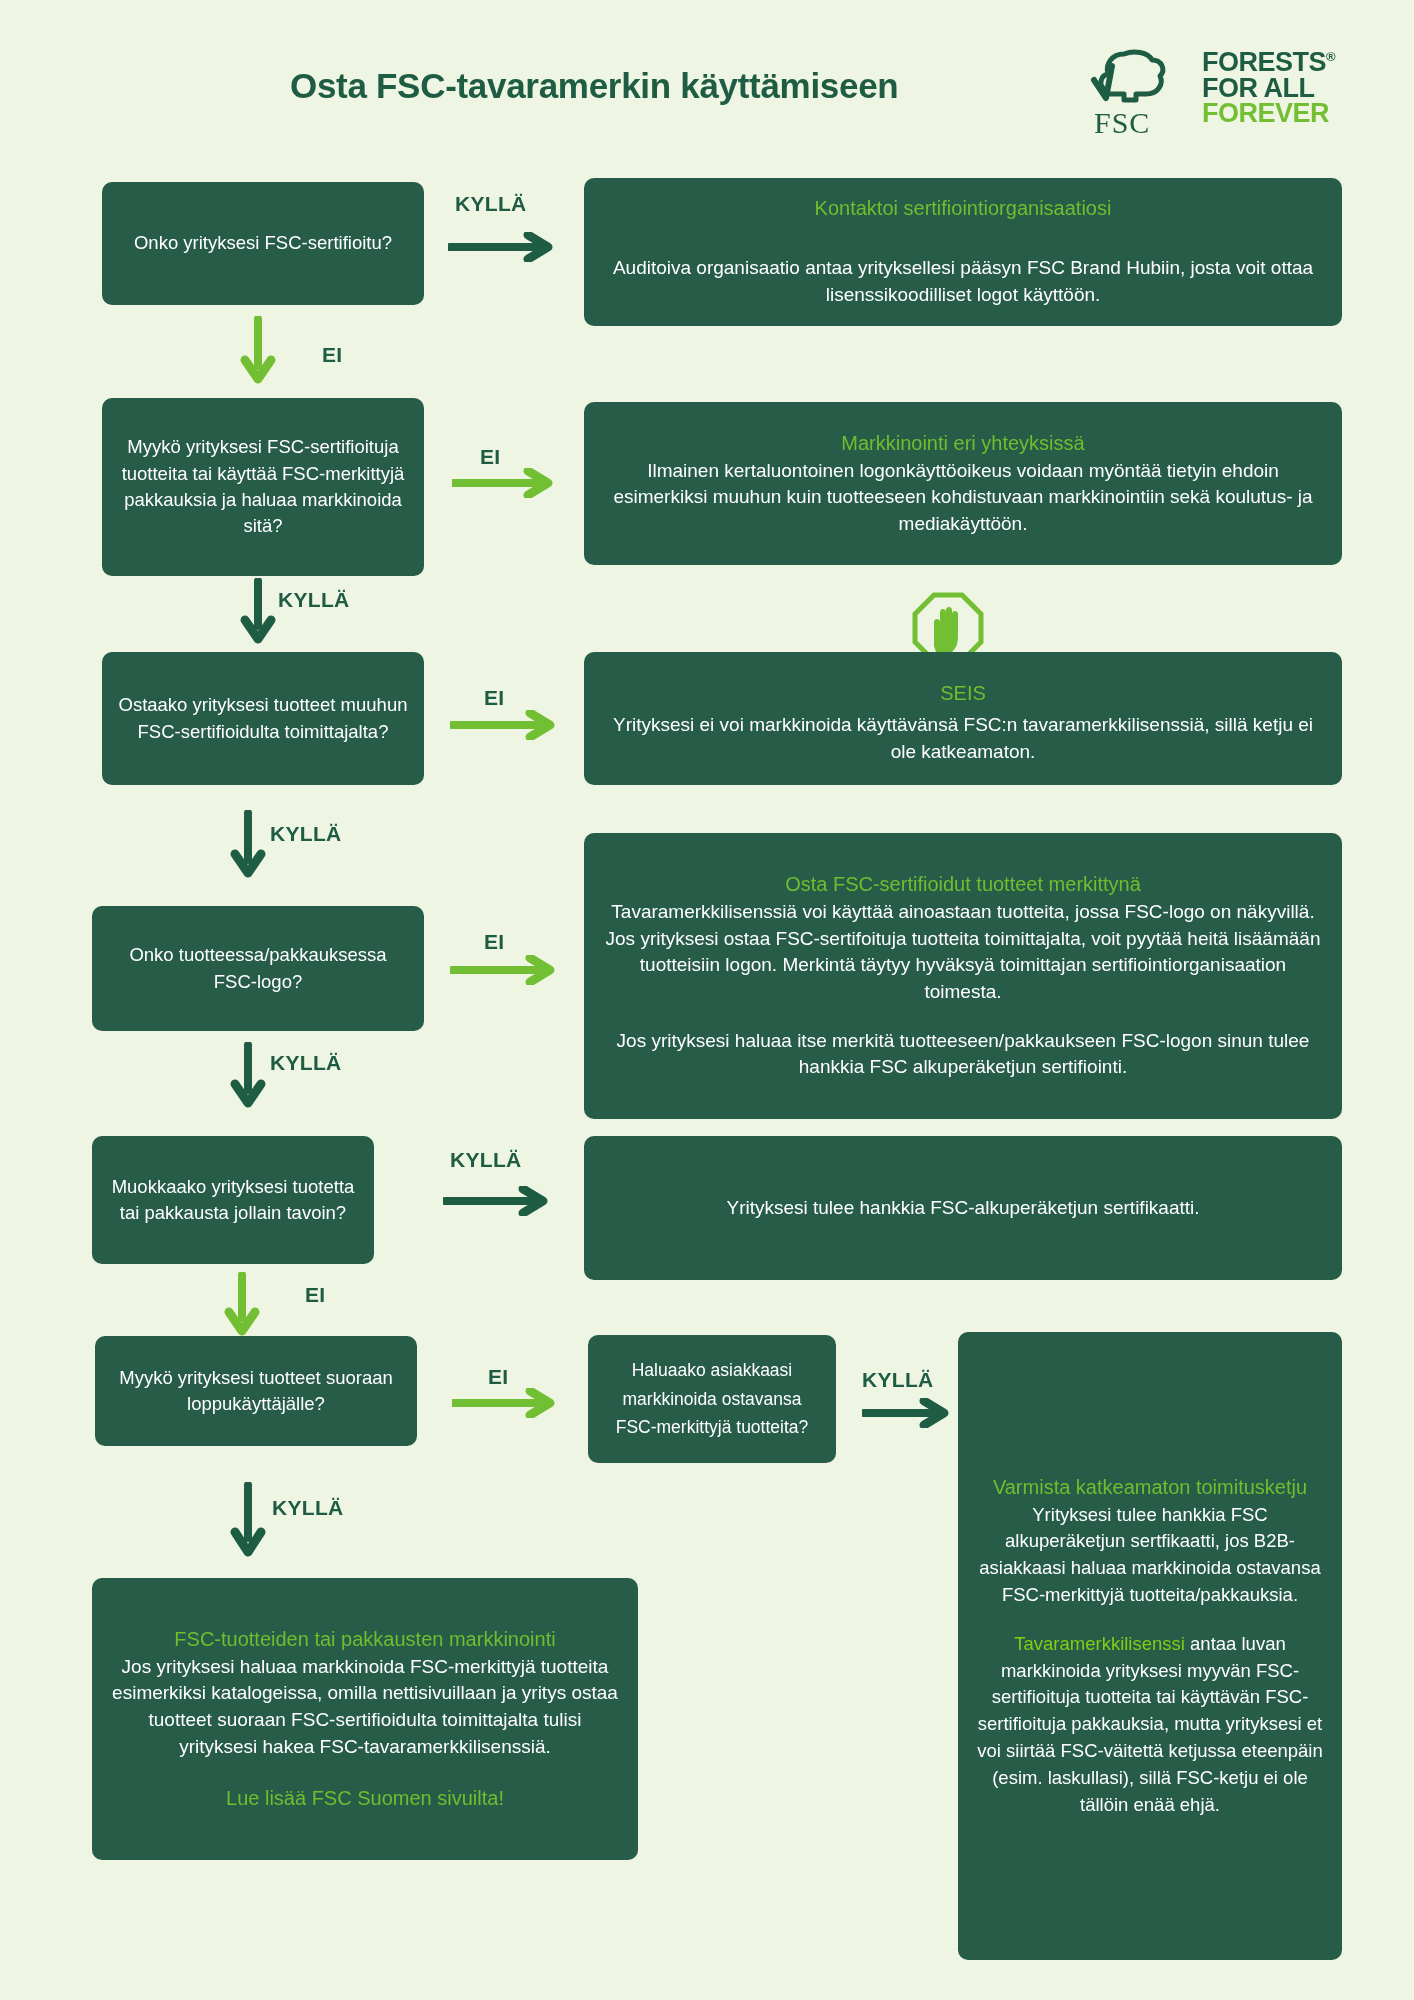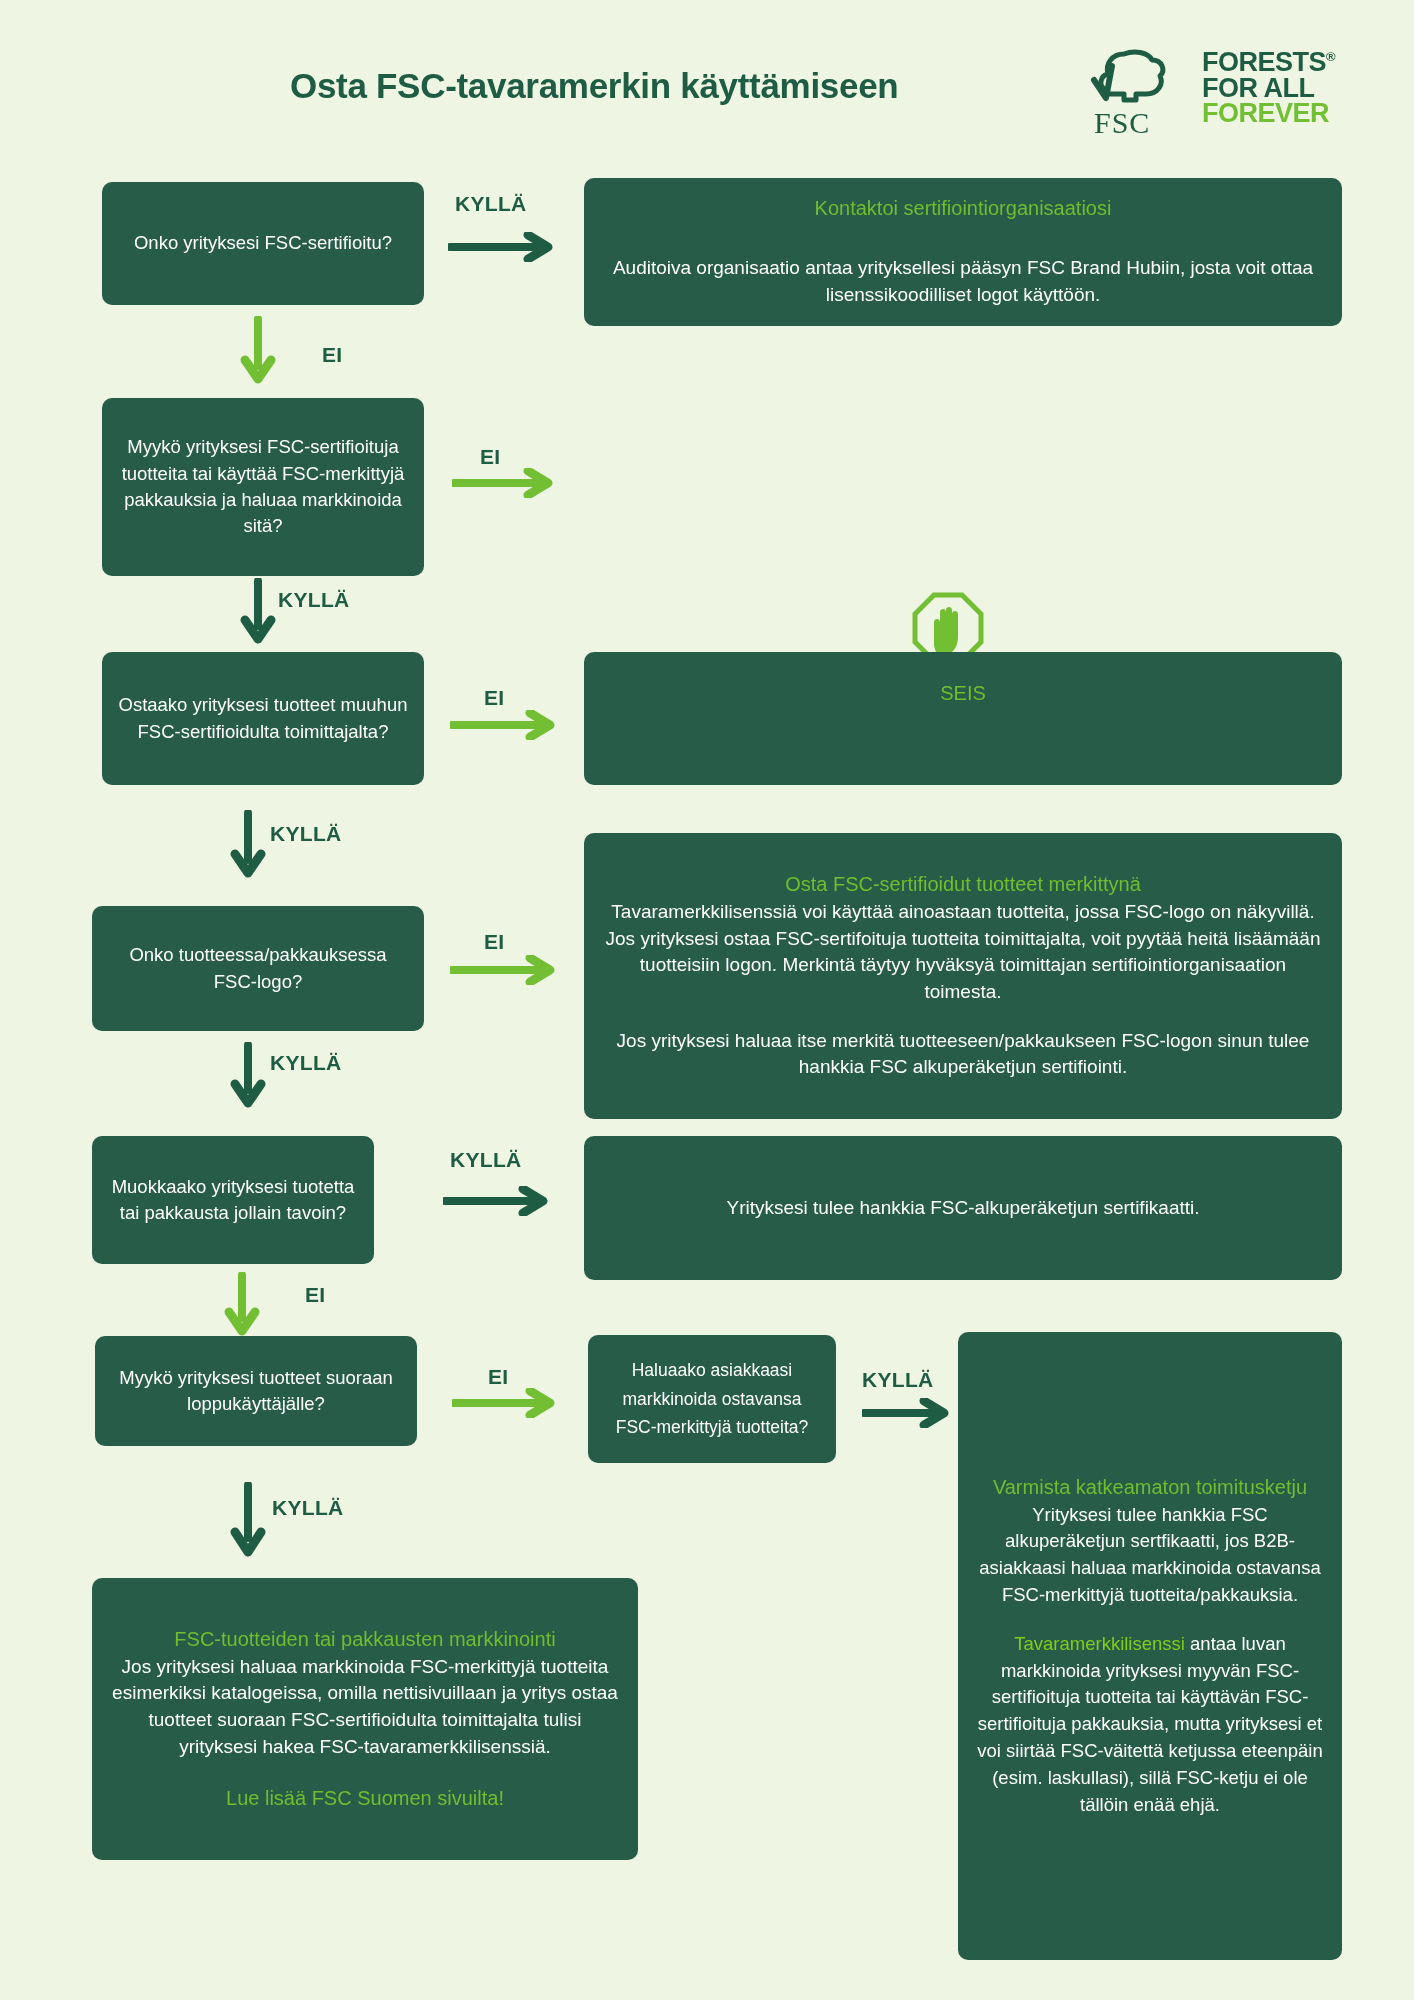--- a/index.html
+++ b/index.html
@@ -184,30 +184,35 @@
 
   <div class="box decision" style="left:588px; top:1335px; width:248px; height:128px; font-size:17.5px; line-height:1.62;">
     <span>Haluaako asiakkaasi markkinoida ostavansa FSC-merkittyjä tuotteita?</span>
   </div>
 
   <div class="box info" style="left:584px; top:178px; width:758px; height:148px;gap:32px;">
     <div class="box-title">Kontaktoi sertifiointiorganisaatiosi</div>
     <div>Auditoiva organisaatio antaa yrityksellesi pääsyn FSC Brand Hubiin, josta voit ottaa lisenssikoodilliset logot käyttöön.</div>
   </div>
 
+  <div class="box info" style="left:584px; top:402px; width:758px; height:163px;">
+    <div class="box-title">Markkinointi eri yhteyksissä</div>
+    <div>Ilmainen kertaluontoinen logonkäyttöoikeus voidaan myöntää tietyin ehdoin esimerkiksi muuhun kuin tuotteeseen kohdistuvaan markkinointiin sekä  koulutus- ja mediakäyttöön.</div>
+  </div>
 
   <div class="stop-icon" style="left:912px; top:592px;">
     <svg width="72" height="76" viewBox="0 0 72 76">
       <polygon points="22,3 50,3 69,22 69,50 50,69 22,69 3,50 3,22" fill="none" stroke="#72bf33" stroke-width="5"></polygon>
       <path d="M22 54 L22 30 C22 26 28 26 28 30 L28 40 L28 20 C28 16 34 16 34 20 L34 40 L34 18 C34 14 40 14 40 18 L40 40 L40 22 C40 18 46 18 46 22 L46 44 C46 52 44 56 40 60 L24 60 Z" fill="#72bf33"></path>
     </svg>
   </div>
 
   <div class="box info" style="left:584px; top:652px; width:758px; height:133px; justify-content:flex-start; padding-top:10px;">
     <div class="box-title" style="margin-top:18px;">SEIS</div>
+    <div style="margin-top:4px;">Yrityksesi ei voi markkinoida käyttävänsä FSC:n tavaramerkkilisenssiä, sillä ketju ei ole katkeamaton.</div>
   </div>
 
   <div class="box info" style="left:584px; top:833px; width:758px; height:286px;">
     <div class="box-title">Osta FSC-sertifioidut tuotteet merkittynä</div>
     <p>Tavaramerkkilisenssiä voi käyttää ainoastaan tuotteita, jossa FSC-logo on näkyvillä.  Jos yrityksesi ostaa FSC-sertifoituja tuotteita toimittajalta, voit pyytää heitä lisäämään tuotteisiin logon. Merkintä täytyy hyväksyä  toimittajan sertifiointiorganisaation toimesta.</p>
     <p>Jos yrityksesi haluaa itse merkitä tuotteeseen/pakkaukseen FSC-logon sinun tulee hankkia FSC alkuperäketjun sertifiointi.</p>
   </div>
 
   <div class="box info" style="left:584px; top:1136px; width:758px; height:144px;">
     <div>Yrityksesi tulee hankkia FSC-alkuperäketjun sertifikaatti.</div>

